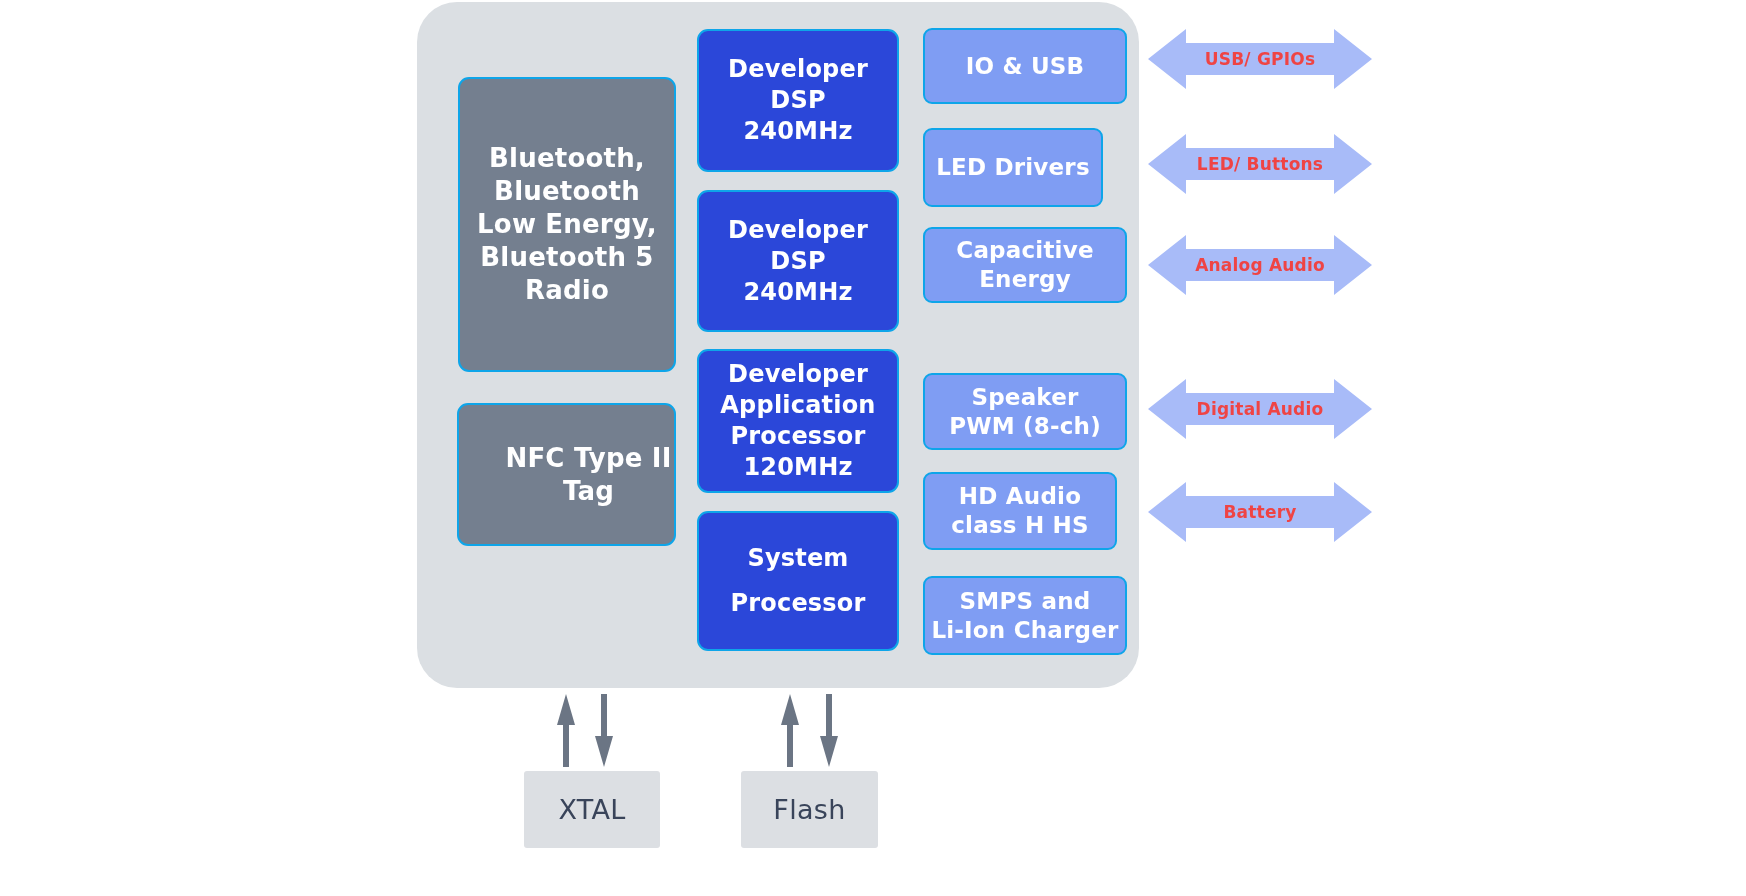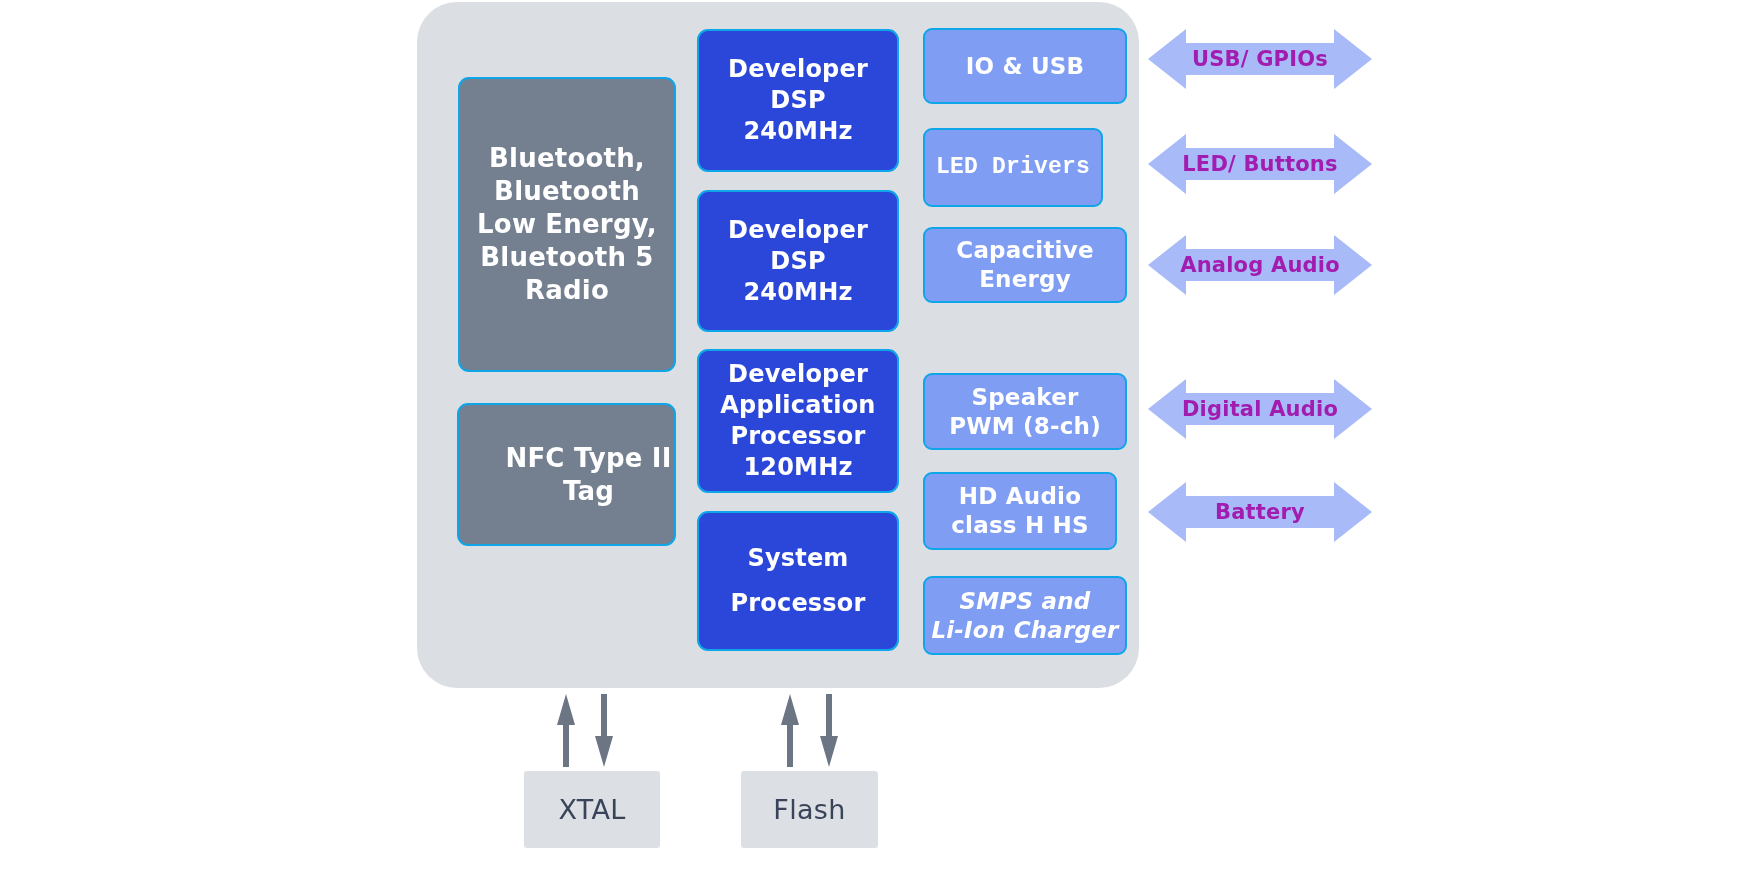--- a/index.html
+++ b/index.html
@@ -60,23 +60,23 @@
     left: 0; top: 0;
     width: 224px; height: 62px;
     fill: #a8bbf8;
   }
   .iface-label {
     position: absolute;
     left: 0; top: 0; right: 0; bottom: 0;
     display: flex;
     align-items: center;
     justify-content: center;
-    font-size: 21px;
+    font-size: 17px;
     font-weight: 700;
-    color: #a21caf;
+    color: #ef4444;
     letter-spacing: 0.2px;
   }
   .varrow {
     position: absolute;
     top: 694px;
     width: 18px;
     height: 73px;
     fill: #6b7584;
   }
   .ext-box {
@@ -134,40 +134,40 @@
 
   <div class="box proc" style="left:697px; top:511px; width:202px; height:140px;gap:14px;">
     <div>System</div>
     <div>Processor</div>
   </div>
 
   <div class="box peri" style="left:923px; top:28px; width:204px; height:76px;">
     <div>IO &amp; USB</div>
   </div>
 
-  <div class="box peri" style="left:923px; top:128px; width:180px; height:79px;font-family:Liberation Mono, monospace;">
+  <div class="box peri" style="left:923px; top:128px; width:180px; height:79px;">
     <div>LED Drivers</div>
   </div>
 
   <div class="box peri" style="left:923px; top:227px; width:204px; height:76px;">
     <div>Capacitive</div>
     <div>Energy</div>
   </div>
 
   <div class="box peri" style="left:923px; top:373px; width:204px; height:77px;">
     <div>Speaker</div>
     <div>PWM (8-ch)</div>
   </div>
 
   <div class="box peri" style="left:923px; top:472px; width:194px; height:78px;">
     <div>HD Audio</div>
     <div>class H HS</div>
   </div>
 
-  <div class="box peri" style="left:923px; top:576px; width:204px; height:79px;font-style:italic;">
+  <div class="box peri" style="left:923px; top:576px; width:204px; height:79px;">
     <div>SMPS and</div>
     <div>Li-Ion Charger</div>
   </div>
 
   <div class="iface" style="top:28px;">
     <svg viewBox="0 0 224 62">
       <polygon points="0,31 38,1 38,15 186,15 186,1 224,31 186,61 186,47 38,47 38,61"></polygon>
     </svg>
     <span class="iface-label">USB/ GPIOs</span>
   </div>

